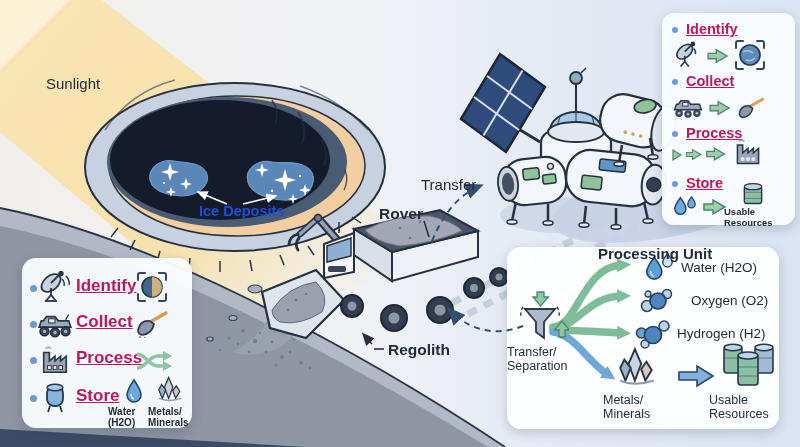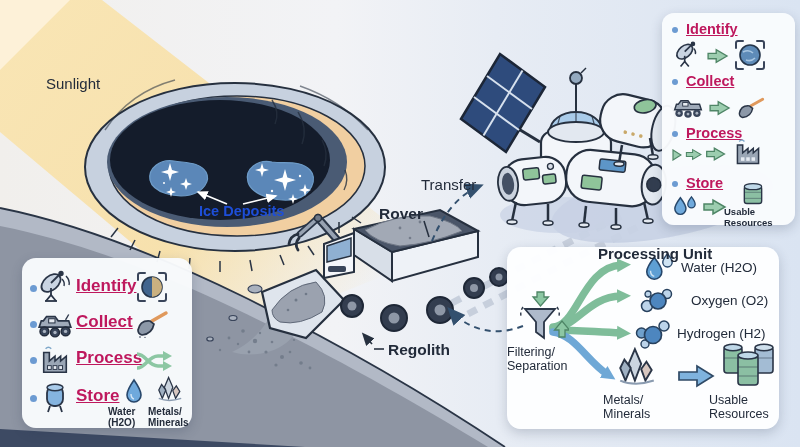--- a/index.html
+++ b/index.html
@@ -493,21 +493,21 @@
     </svg>
     <span class="icon" style="left:10px;top:44px;">
       <svg width="52" height="54" viewBox="0 0 52 54">
         <path d="M6,16 q-3,4 -2,9" stroke="#2A3547" stroke-width="1.4" fill="none" stroke-dasharray="3 3"></path>
         <path d="M40,16 q3,4 2,9" stroke="#2A3547" stroke-width="1.4" fill="none" stroke-dasharray="3 3"></path>
         <path d="M20,1 h7 v5 h4.5 L23.5,15 L16,6 h4 Z" fill="#8CC7A3" stroke="#4E8566" stroke-width="1.3"></path>
         <path d="M8,18 h30 l-11,13 v16 l-8,-6 v-10 Z" fill="#AEBACB" stroke="#2A3547" stroke-width="1.8"></path>
         <path d="M42,46 v-7 h-4.5 L45,30 l7.5,9 H48 v7 Z" fill="#8CC7A3" stroke="#4E8566" stroke-width="1.3"></path>
       </svg>
       </span>
-    <span class="cap proc" style="left:0px;top:98px;width:80px;">Filtering/
+    <span class="cap proc" style="left:0px;top:98px;width:80px;">Transfer/
 Separation</span>
 
     <span class="icon" style="left:136px;top:4px;">
       <svg width="32" height="32" viewBox="0 0 34 32">
         <path d="M12,6 C12,6 4,16 4,21 a8,8 0 0 0 16,0 C20,16 12,6 12,6 Z" fill="#5E9FD4" stroke="#27476B" stroke-width="1.7"></path>
         <path d="M26,2 C26,2 21,8 21,11 a5,5 0 0 0 10,0 C31,8 26,2 26,2 Z" fill="#CFE3F2" stroke="#27476B" stroke-width="1.5"></path>
         <path d="M8,20 q0,5 4,6" stroke="#CFE3F2" stroke-width="1.5" fill="none"></path>
       </svg>
       </span>
     <span class="out-lbl" style="left:174px;top:13px;">Water (H2O)</span>

